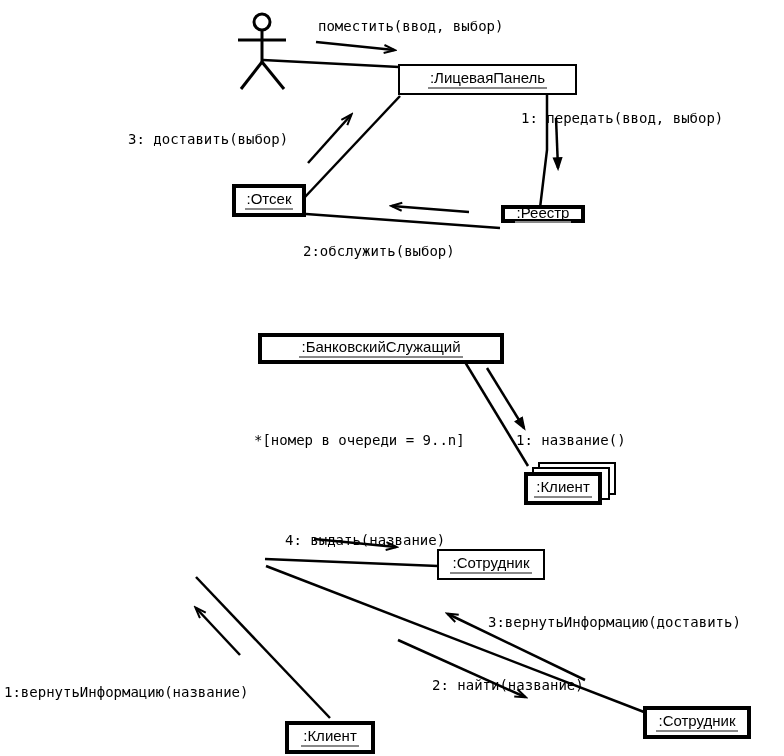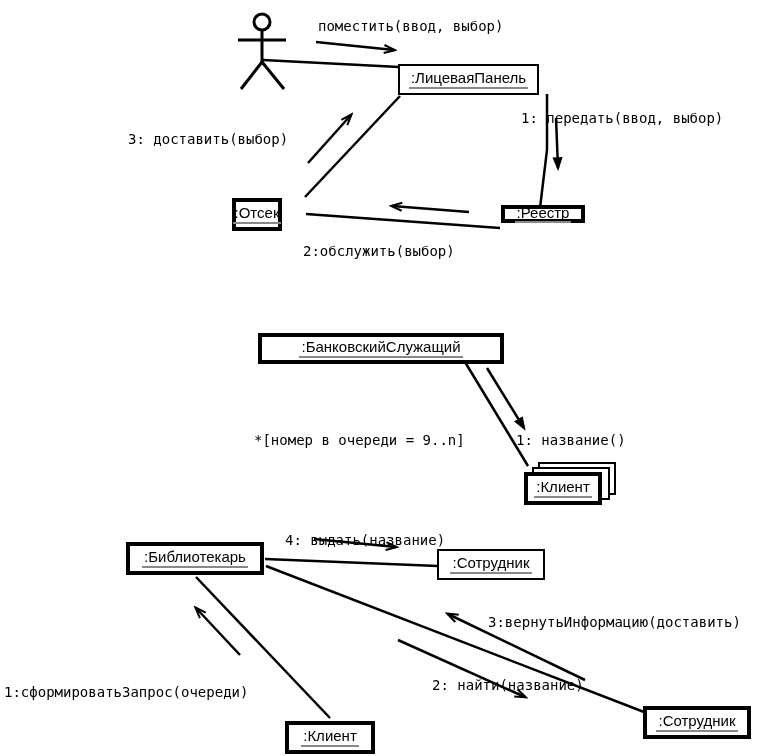--- a/index.html
+++ b/index.html
@@ -119,25 +119,25 @@
 
     <line x1="585" y1="680" x2="448" y2="614" stroke="#000" stroke-width="2.5" marker-end="url(#arrowOpen)"></line>
 
     <line x1="398" y1="640" x2="525" y2="697" stroke="#000" stroke-width="2.5" marker-end="url(#arrowOpen)"></line>
 
     <line x1="196" y1="577" x2="330" y2="718" stroke="#000" stroke-width="2.5"></line>
 
     <line x1="240" y1="655" x2="196" y2="608" stroke="#000" stroke-width="2.5" marker-end="url(#arrowOpen)"></line>
   </svg>
 
-  <div class="obj-box thin" style="left:398px; top:64px; width:141px; height:31px;">
+  <div class="obj-box thin" style="left:398px; top:64px; width:179px; height:31px;">
     <span class="obj-label">:ЛицеваяПанель</span>
   </div>
 
-  <div class="obj-box thick" style="left:232px; top:198px; width:50px; height:33px;align-items:center;">
+  <div class="obj-box thick" style="left:232px; top:184px; width:74px; height:33px;align-items:center;">
     <span class="obj-label">:Отсек</span>
   </div>
 
   <div class="obj-box thick" style="left:501px; top:205px; width:84px; height:18px;">
     <span class="obj-label">:Реестр</span>
   </div>
 
   <div class="msg-label" style="left:318px; top:18px;">поместить(ввод, выбор)</div>
 
   <div class="msg-label" style="left:521px; top:110px;">1: передать(ввод, выбор)</div>
@@ -153,37 +153,34 @@
   <div class="multi-shadow" style="left:538px; top:462px; width:78px; height:33px;"></div>
   <div class="multi-shadow" style="left:532px; top:467px; width:78px; height:33px;"></div>
   <div class="obj-box thick" style="left:524px; top:472px; width:78px; height:33px;">
     <span class="obj-label">:Клиент</span>
   </div>
 
   <div class="msg-label" style="left:254px; top:432px;">*[номер в очереди = 9..n]</div>
 
   <div class="msg-label" style="left:516px; top:432px;">1: название()</div>
 
-  <div class="obj-box thick" style="left:126px; top:542px; width:138px; height:33px;">
-    <span class="obj-label">:Библиотекарь</span>
-  </div>
 
   <div class="obj-box thin" style="left:437px; top:549px; width:108px; height:31px;">
     <span class="obj-label">:Сотрудник</span>
   </div>
 
   <div class="obj-box thick" style="left:643px; top:706px; width:108px; height:33px;">
     <span class="obj-label">:Сотрудник</span>
   </div>
 
   <div class="obj-box thick" style="left:285px; top:721px; width:90px; height:33px;">
     <span class="obj-label">:Клиент</span>
   </div>
 
-  <div class="msg-label" style="left:4px; top:684px;">1:сформироватьЗапрос(очереди)</div>
+  <div class="msg-label" style="left:4px; top:684px;">1:вернутьИнформацию(название)</div>
 
   <div class="msg-label" style="left:432px; top:677px;">2: найти(название)</div>
 
   <div class="msg-label" style="left:488px; top:614px;">3:вернутьИнформацию(доставить)</div>
 
   <div class="msg-label" style="left:285px; top:532px;">4: выдать(название)</div>
 
 </div>
 
 </body></html>

